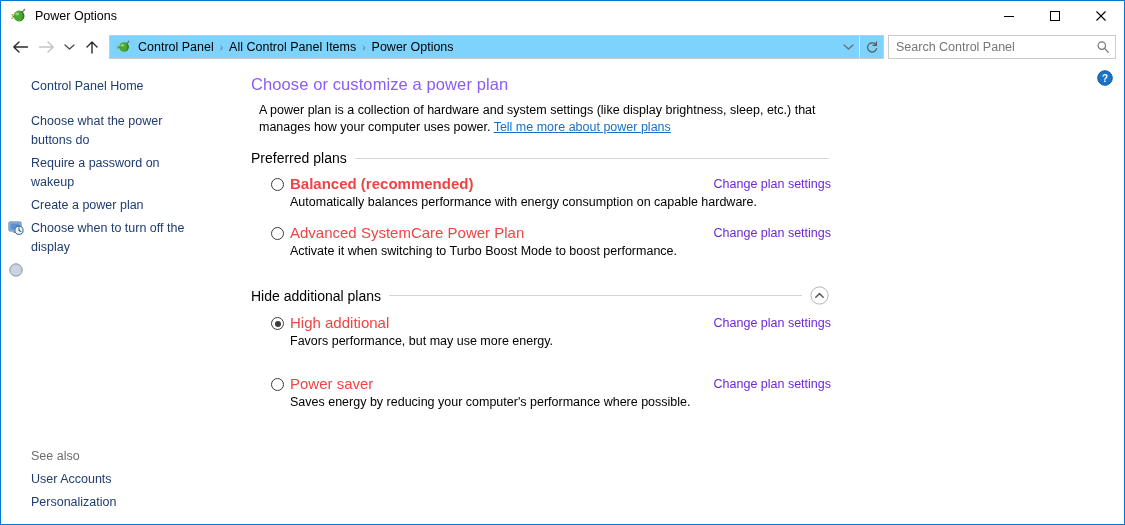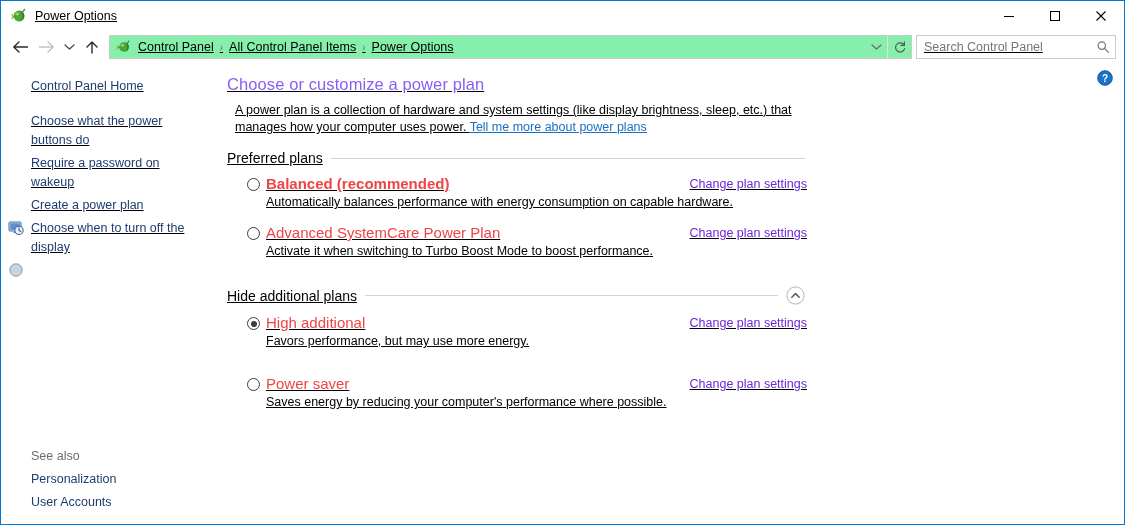--- a/index.html
+++ b/index.html
@@ -10,21 +10,20 @@
     background: #ffffff;
     font-family: "Liberation Sans", sans-serif;
     -webkit-font-smoothing: antialiased;
   }
   .window {
     position: relative;
     width: 1125px; height: 525px;
     background: #ffffff;
     border: 1px solid #0078d7;
     overflow: hidden;
-    text-decoration: underline;
   }
 
   
   .titlebar {
     position: relative;
     height: 30px;
     display: flex;
     align-items: center;
     background: #ffffff;
   }
@@ -67,21 +66,21 @@
     width: 26px; height: 26px;
     display: flex; align-items: center; justify-content: center;
     flex: 0 0 auto;
   }
   .nav-btn.small { width: 20px; }
   .addressbar {
     flex: 1 1 auto;
     height: 24px;
     margin-left: 4px;
     border: 1px solid #cccccc;
-    background: #86efac;
+    background: #7dd3fc;
     display: flex;
     align-items: center;
     min-width: 0;
   }
   .addr-icon {
     width: 16px; height: 16px;
     margin: 0 4px 0 5px;
     flex: 0 0 auto;
   }
   .crumbs {
@@ -112,21 +111,21 @@
     width: 22px; height: 100%;
     display: flex; align-items: center; justify-content: center;
   }
   .addr-refresh {
     width: 24px; height: 100%;
     display: flex; align-items: center; justify-content: center;
     border-left: 1px solid #e2e2e2;
   }
   .searchbox {
     flex: 0 0 auto;
-    width: 200px; height: 24px;
+    width: 228px; height: 24px;
     margin-left: 4px;
     border: 1px solid #cccccc;
     background: #ffffff;
     display: flex;
     align-items: center;
   }
   .searchbox input {
     flex: 1 1 auto;
     border: none;
     outline: none;
@@ -143,20 +142,21 @@
     display: flex; align-items: center; justify-content: center;
     flex: 0 0 auto;
   }
 
   
   .body {
     position: relative;
     display: flex;
     height: calc(525px - 30px - 32px - 2px);
     background: #ffffff;
+    gap: 24px;
   }
   .sidebar {
     position: relative;
     width: 222px;
     flex: 0 0 222px;
     padding-top: 12px;
     background: #ffffff;
   }
   .side-link {
     position: relative;
@@ -439,24 +439,24 @@
             <circle cx="8" cy="8" r="6.2" fill="#c9d4e0" stroke="#7f8da0" stroke-width="0.9"></circle>
             <path d="M8 1.8 a6.2 6.2 0 0 0 0 12.4 a6.2 6.2 0 0 1 0 -12.4 z" fill="#37598c"></path>
             <path d="M5.6 3.6 a5 5 0 0 0 -2.2 3.1 a4 4 0 0 1 2.2 -3.1 z" fill="#9fb6d4" opacity="0.8"></path>
           </svg>
         </span>
       </div>
 
       <div class="see-also">
         <div class="see-also-title">See also</div>
         <div class="side-link">
+          <span class="txt">User Accounts</span>
+        </div>
+        <div class="side-link">
           <span class="txt">Personalization</span>
-        </div>
-        <div class="side-link">
-          <span class="txt">User Accounts</span>
         </div>
       </div>
     </div>
 
     <div class="content">
 
       <div class="help-btn">
         <svg viewBox="0 0 16 16" width="16" height="16">
           <circle cx="8" cy="8" r="7.3" fill="#1a73c4"></circle>
           <circle cx="8" cy="8" r="7.3" fill="none" stroke="#125ba3" stroke-width="1"></circle>

